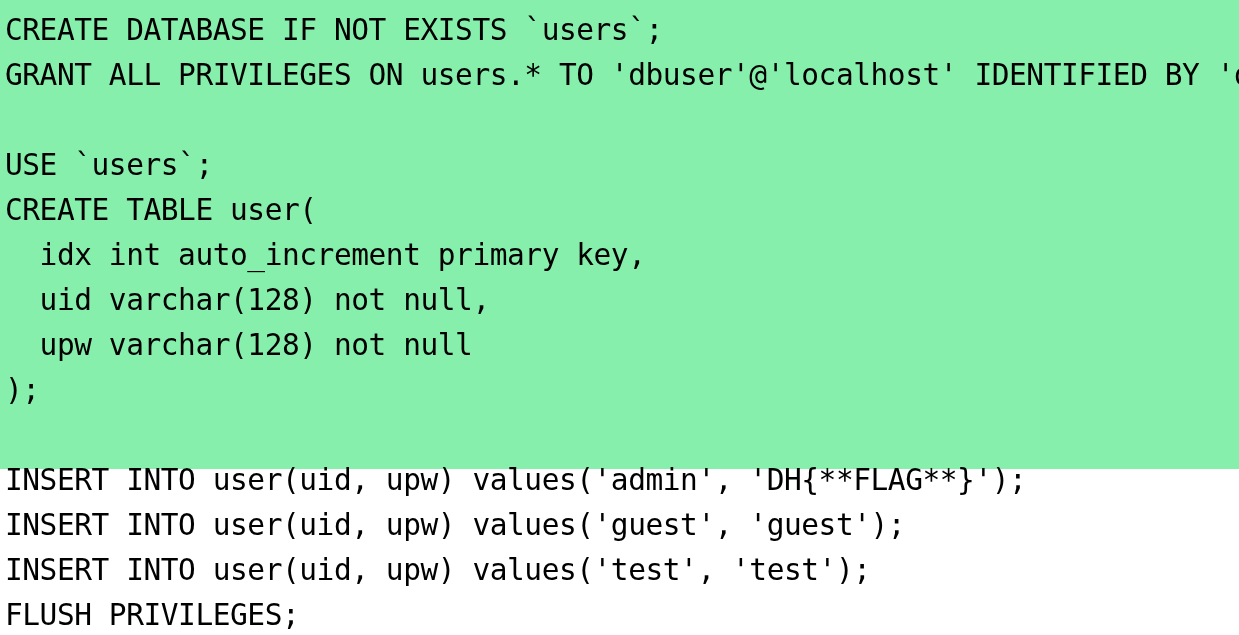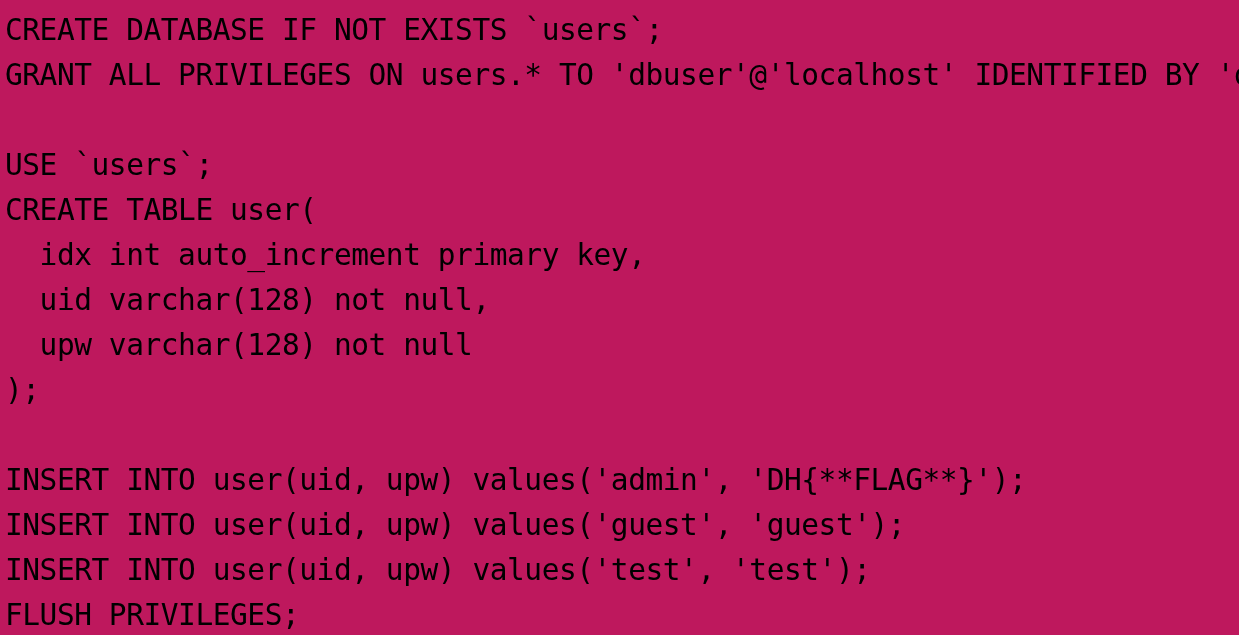--- a/index.html
+++ b/index.html
@@ -9,22 +9,22 @@
     background: #ffffff;
   }
   body {
     width: 1239px;
     height: 635px;
     overflow: hidden;
     font-family: "Liberation Sans", "DejaVu Sans", sans-serif;
   }
   .sql-document {
     width: 1239px;
-    height: 635px;
-    background: #be185d;
+    height: 469px;
+    background: #86efac;
     padding: 0;
     box-sizing: border-box;
   }
   .code-block {
     margin: 0;
     padding: 8px 0 0 5px;
     box-sizing: border-box;
     font-family: "Liberation Sans", "DejaVu Sans", sans-serif;
     font-size: 29.5px;
     line-height: 45px;

